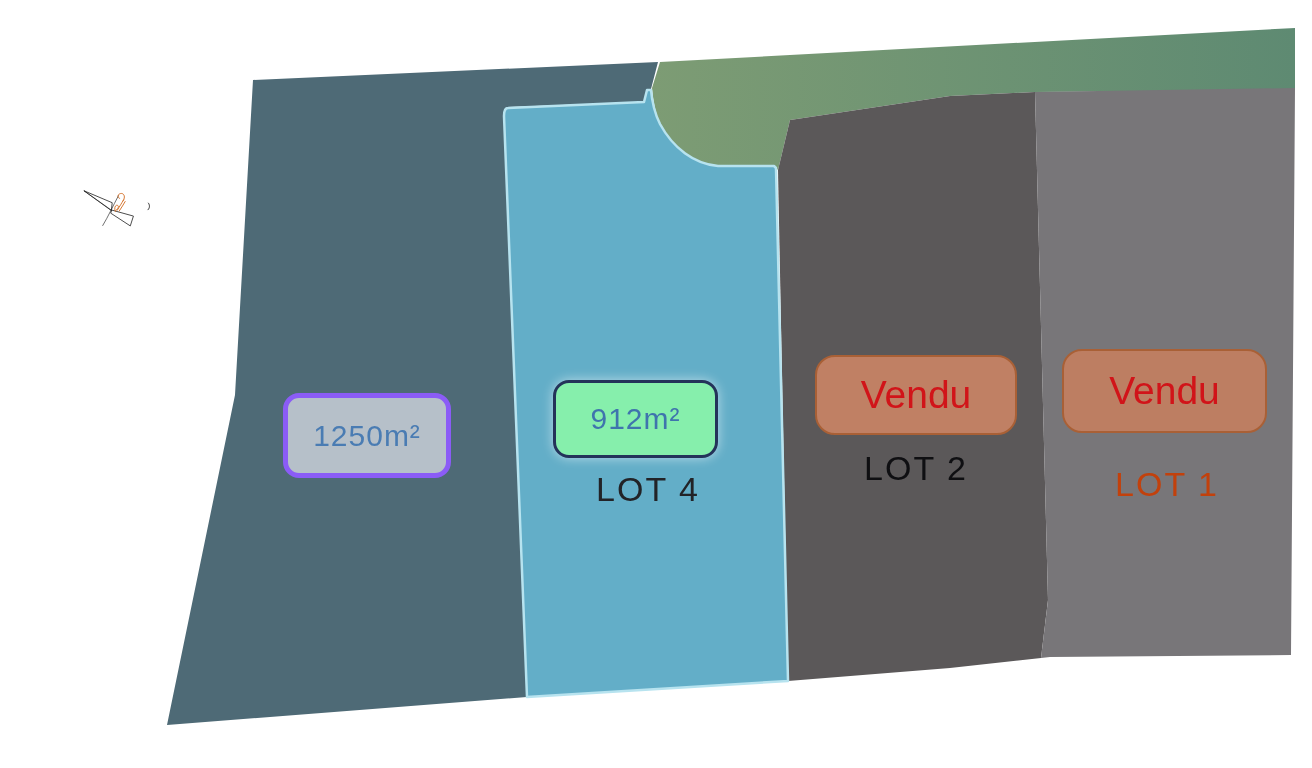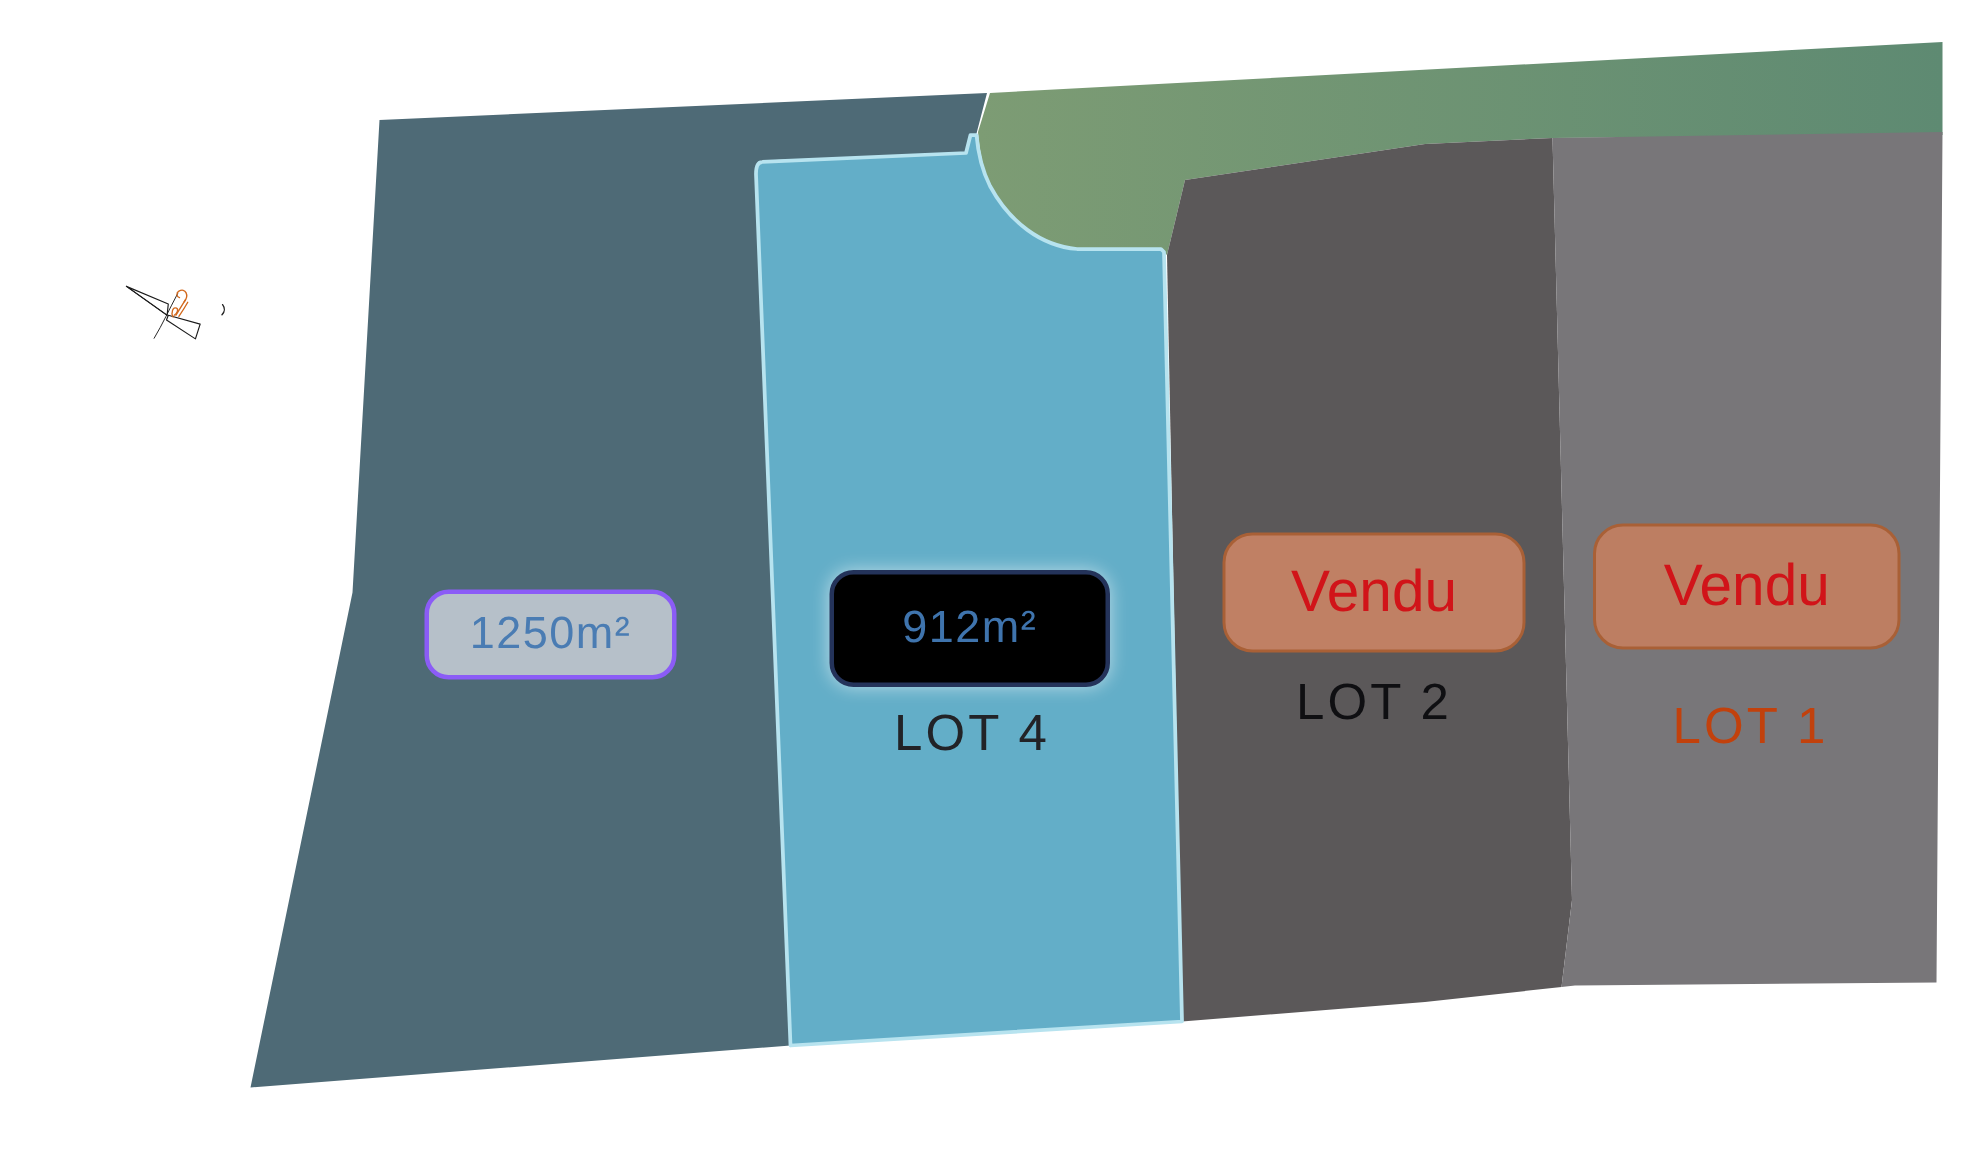--- a/index.html
+++ b/index.html
@@ -9,26 +9,26 @@
   }
   svg.parcels{position:absolute;left:0;top:0;}
   svg.compass{position:absolute;left:25px;top:185px;}
 
   .badge{
     position:absolute;display:flex;align-items:center;justify-content:center;
     box-sizing:border-box;border-radius:16px;
   }
   .size-badge{font-size:30px;letter-spacing:1px;}
   #badge-lot4{
-    left:283px;top:393px;width:168px;height:60px;
-    background:#b6c0c9;border:3px solid #8b5cf6;color:#4a7cb3;
+    left:283px;top:393px;width:168px;height:85px;
+    background:#b6c0c9;border:5px solid #8b5cf6;color:#4a7cb3;
   }
   #badge-lot3{
-    left:553px;top:380px;width:187px;height:78px;
-    background:#000000;border:3px solid #24335a;color:#3f74ad;
+    left:553px;top:380px;width:165px;height:78px;
+    background:#86efac;border:3px solid #24335a;color:#3f74ad;
     box-shadow:0 0 12px rgba(255,255,255,0.55);
   }
   .sold-badge{
     font-size:39px;font-weight:400;border-radius:20px;
     background:#c08064;border:2px solid #a96036;color:#d11419;
   }
   #badge-lot2{left:815px;top:355px;width:202px;height:80px;}
   #badge-lot1{left:1062px;top:349px;width:205px;height:84px;background:#bd7e62;}
 
   .lot-label{

